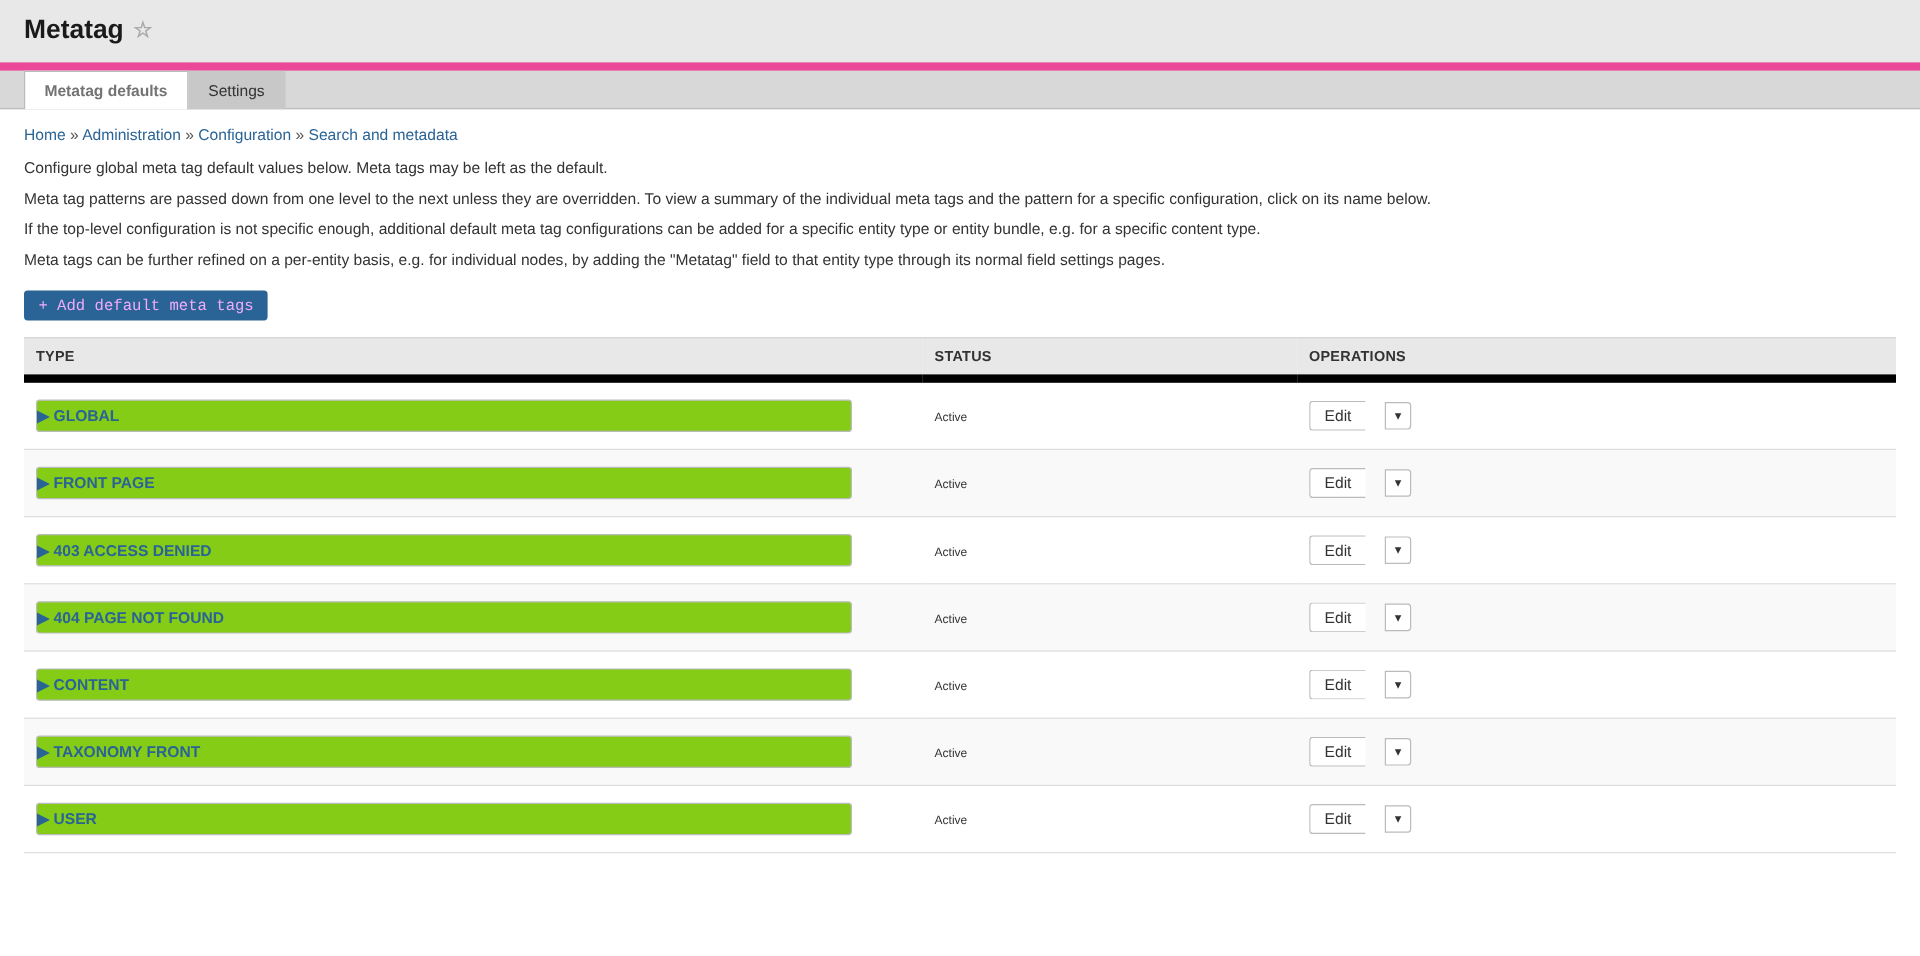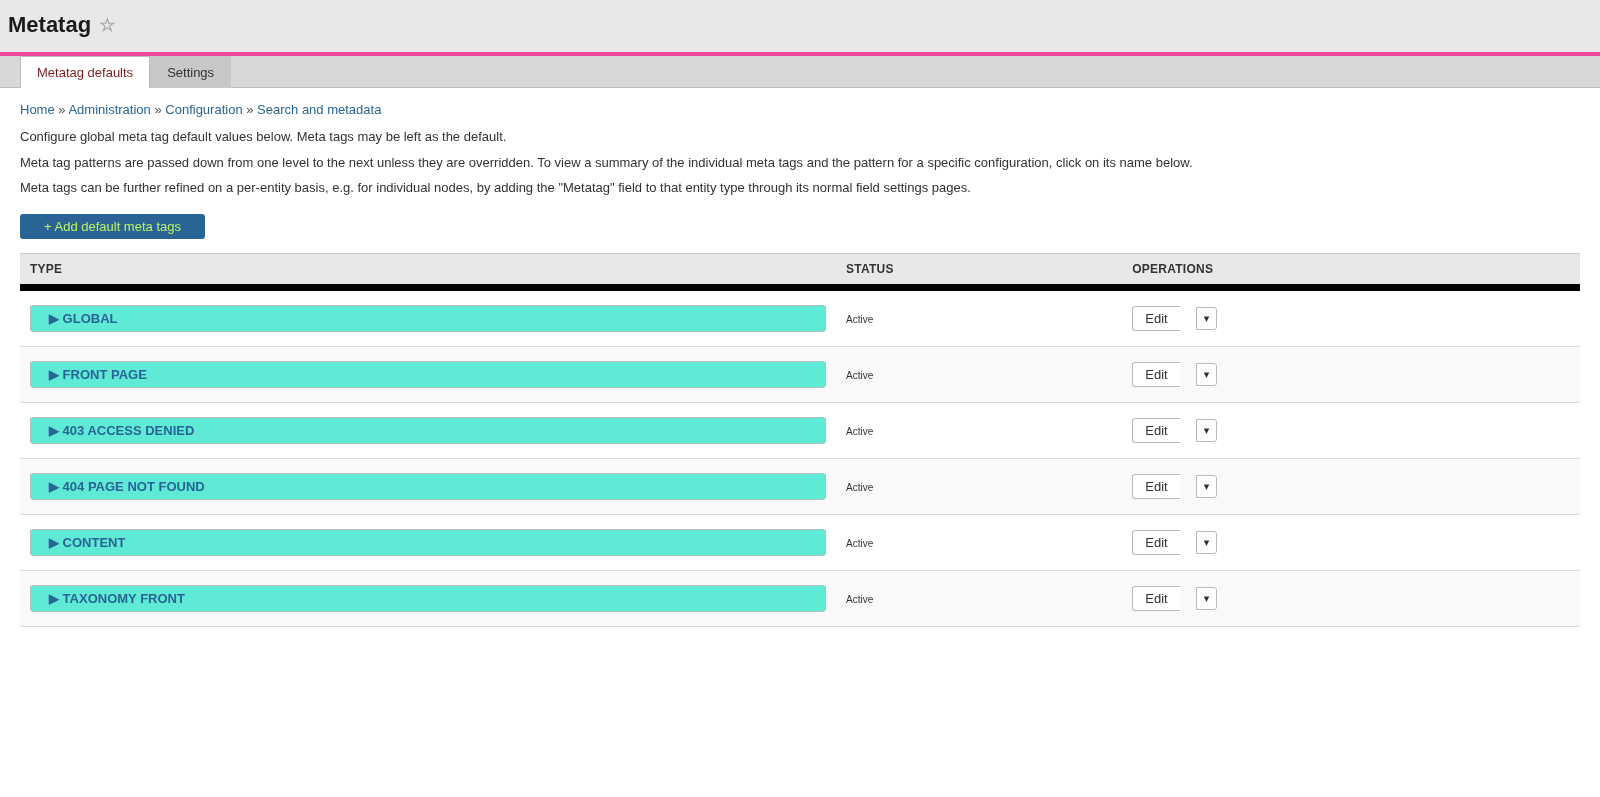--- a/index.html
+++ b/index.html
@@ -4,22 +4,22 @@
   <style>
     * { box-sizing: border-box; margin: 0; padding: 0; }
     body {
       font-family: Arial, sans-serif;
       font-size: 13px;
       background: #fff;
       color: #333;
     }
     .page-header {
       background: #e8e8e8;
-      padding: 12px 20px 14px 8px;
-      border-bottom: 4px solid #ec4899;
+      padding: 12px 20px 14px 20px;
+      border-bottom: 7px solid #ec4899;
       text-align: center;
     }
     .page-title {
       font-size: 22px;
       font-weight: bold;
       color: #1a1a1a;
       display: flex;
       align-items: center;
       gap: 8px;
     }
@@ -40,22 +40,22 @@
       cursor: pointer;
       border: 1px solid transparent;
       border-bottom: none;
       margin-bottom: -1px;
       position: relative;
     }
     .tab.active {
       background: #fff;
       border-color: #bbb;
       border-bottom-color: #fff;
-      color: #7f1d1d;
-      font-weight: normal;
+      color: #737373;
+      font-weight: bold;
     }
     .tab:not(.active) {
       background: #c8c8c8;
       color: #333;
     }
     .content-area {
       padding: 14px 20px;
     }
     .breadcrumb {
       font-size: 13px;
@@ -68,27 +68,28 @@
     .breadcrumb span { color: #555; }
     .description-block p {
       font-size: 13px;
       color: #333;
       margin-bottom: 6px;
       line-height: 1.5;
     }
     .add-button {
       display: inline-block;
       margin: 10px 0 14px 0;
-      padding: 5px 24px;
+      padding: 5px 12px;
       background: #2a6496;
-      color: #bef264;
+      color: #f0abfc;
       border: none;
       border-radius: 3px;
       font-size: 13px;
       cursor: pointer;
+      font-family: Liberation Mono, monospace;
     }
     .metatag-table {
       width: 100%;
       border-collapse: collapse;
     }
     .table-header-row th {
       background: #e8e8e8;
       border-top: 1px solid #ccc;
       border-bottom: 7px solid #000000;
       padding: 8px 10px;
@@ -109,27 +110,27 @@
     .table-row:nth-child(even) td {
       background: #f9f9f9;
     }
     .table-row:nth-child(odd) td {
       background: #fff;
     }
     .type-box {
       display: inline-block;
       border: 1px solid #bbb;
       border-radius: 3px;
-      padding: 5px 18px;
-      background: #5eead4;
+      padding: 5px 0;
+      background: #84cc16;
       font-size: 13px;
       color: #2a6496;
       font-weight: bold;
       cursor: pointer;
-      width: 796px;
+      width: 680px;
       max-width: 100%;
     }
     .status-text {
       font-size: 10px;
       color: #333;
     }
     .operations-cell {
       display: flex;
       align-items: center;
       gap: 16px;
@@ -176,20 +177,21 @@
     <a href="#">Administration</a>
     <span> » </span>
     <a href="#">Configuration</a>
     <span> » </span>
     <a href="#">Search and metadata</a>
   </div>
 
   <div class="description-block">
     <p>Configure global meta tag default values below. Meta tags may be left as the default.</p>
     <p>Meta tag patterns are passed down from one level to the next unless they are overridden. To view a summary of the individual meta tags and the pattern for a specific configuration, click on its name below.</p>
+    <p>If the top-level configuration is not specific enough, additional default meta tag configurations can be added for a specific entity type or entity bundle, e.g. for a specific content type.</p>
     <p>Meta tags can be further refined on a per-entity basis, e.g. for individual nodes, by adding the "Metatag" field to that entity type through its normal field settings pages.</p>
   </div>
 
   <button class="add-button">+ Add default meta tags</button>
 
   <table class="metatag-table">
     <thead>
       <tr class="table-header-row">
         <th class="th-type">TYPE</th>
         <th class="th-status">STATUS</th>
@@ -274,15 +276,29 @@
       <td>
         <span class="status-text">Active</span>
       </td>
       <td>
         <div class="operations-cell">
           <button class="edit-btn">Edit</button>
           <button class="dropdown-btn">▾</button>
         </div>
       </td>
     </tr>
+        <tr class="table-row">
+      <td>
+        <span class="type-box">▶ USER</span>
+      </td>
+      <td>
+        <span class="status-text">Active</span>
+      </td>
+      <td>
+        <div class="operations-cell">
+          <button class="edit-btn">Edit</button>
+          <button class="dropdown-btn">▾</button>
+        </div>
+      </td>
+    </tr>
       </tbody>
   </table>
 </div>
 
 </body></html>

